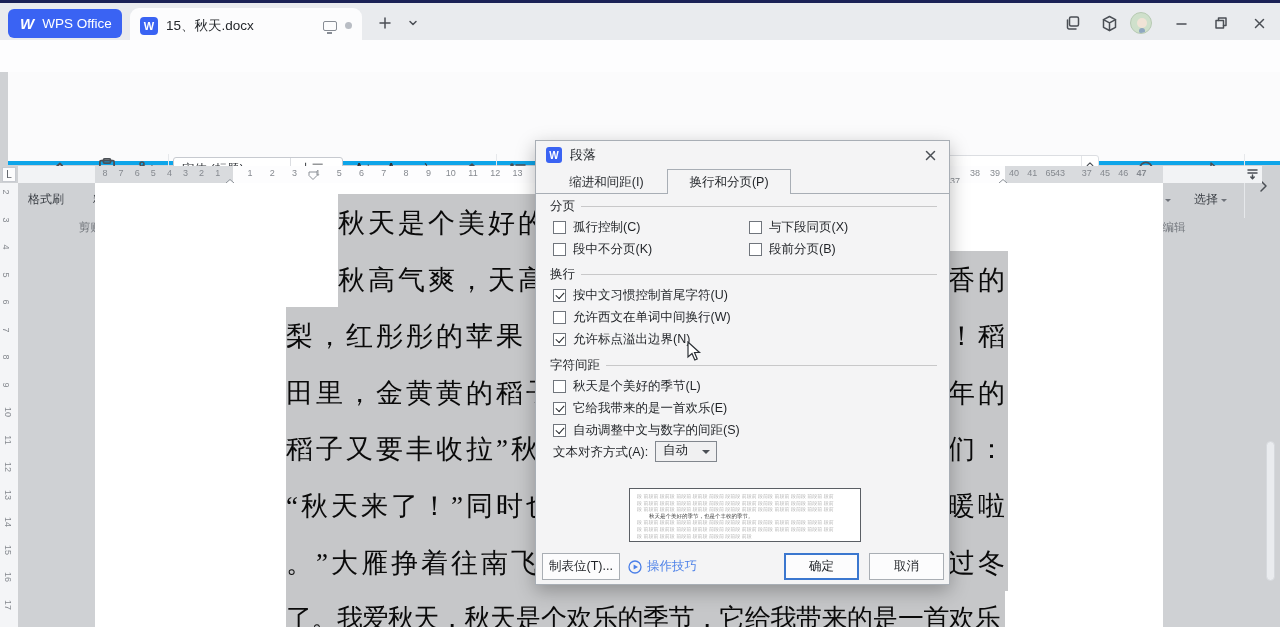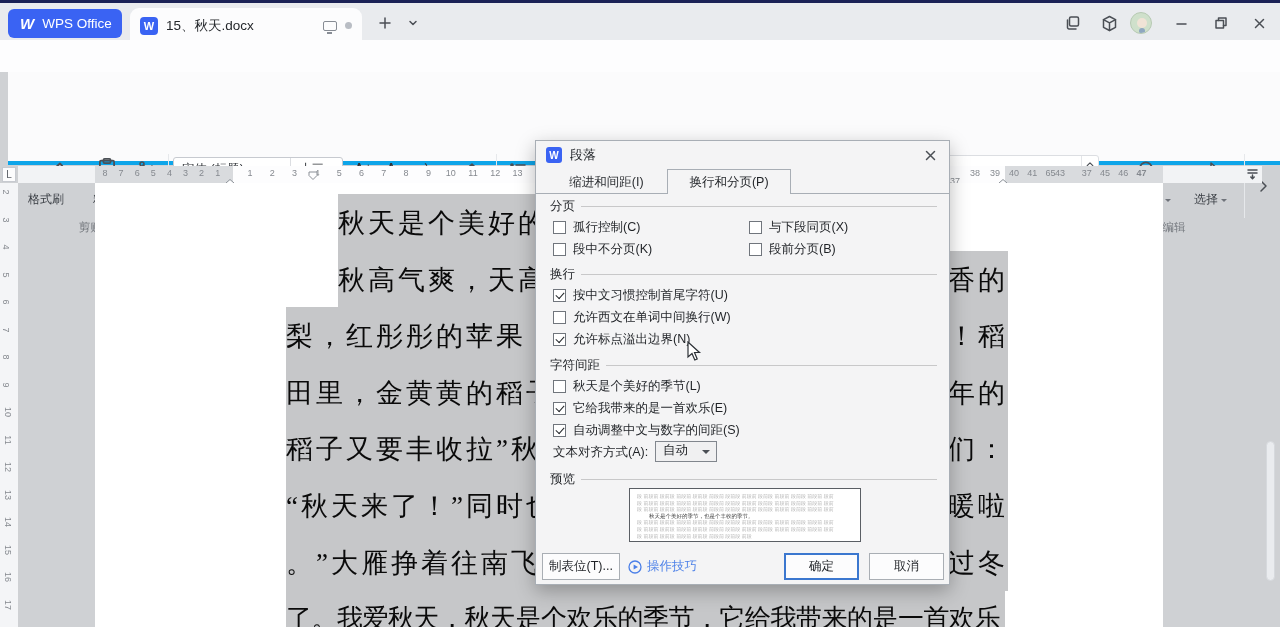--- a/index.html
+++ b/index.html
@@ -643,23 +643,20 @@
           <span class="cb on"></span>
           <span>自动调整中文与数字的间距(S)</span>
         </label>
       </div>
     <div class="cbrow" style="left:17px;top:303px">
       <span>文本对齐方式(A):</span>
       </div>
     <div class="dselect">
       <span>自动</span>
       </div>
-    <div class="dsec-h" style="top:330px">
-      <span>预览</span>
-      </div>
     <div class="pbox">
         <div id="prows">
           <div class="prow">段 前段前 段前段 前段前 段前段 前段前 段前段 前段前 段前段 前段前 段前段 前段前 段前</div>
           <div class="prow">段 前段前 段前段 前段前 段前段 前段前 段前段 前段前 段前段 前段前 段前段 前段前 段前</div>
           <div class="prow">段 前段前 段前段 前段前 段前段 前段前 段前段 前段前 段前段 前段前 段前段 前段前 段前</div>
           <div class="prow dark">秋天是个美好的季节，也是个丰收的季节。</div>
           <div class="prow">段 前段前 段前段 前段前 段前段 前段前 段前段 前段前 段前段 前段前 段前段 前段前 段前</div>
           <div class="prow">段 前段前 段前段 前段前 段前段 前段前 段前段 前段前 段前段 前段前 段前段 前段前 段前</div>
           <div class="prow">段 前段前 段前段 前段前 段前段 前段前 段前段 前段</div>
         </div>

